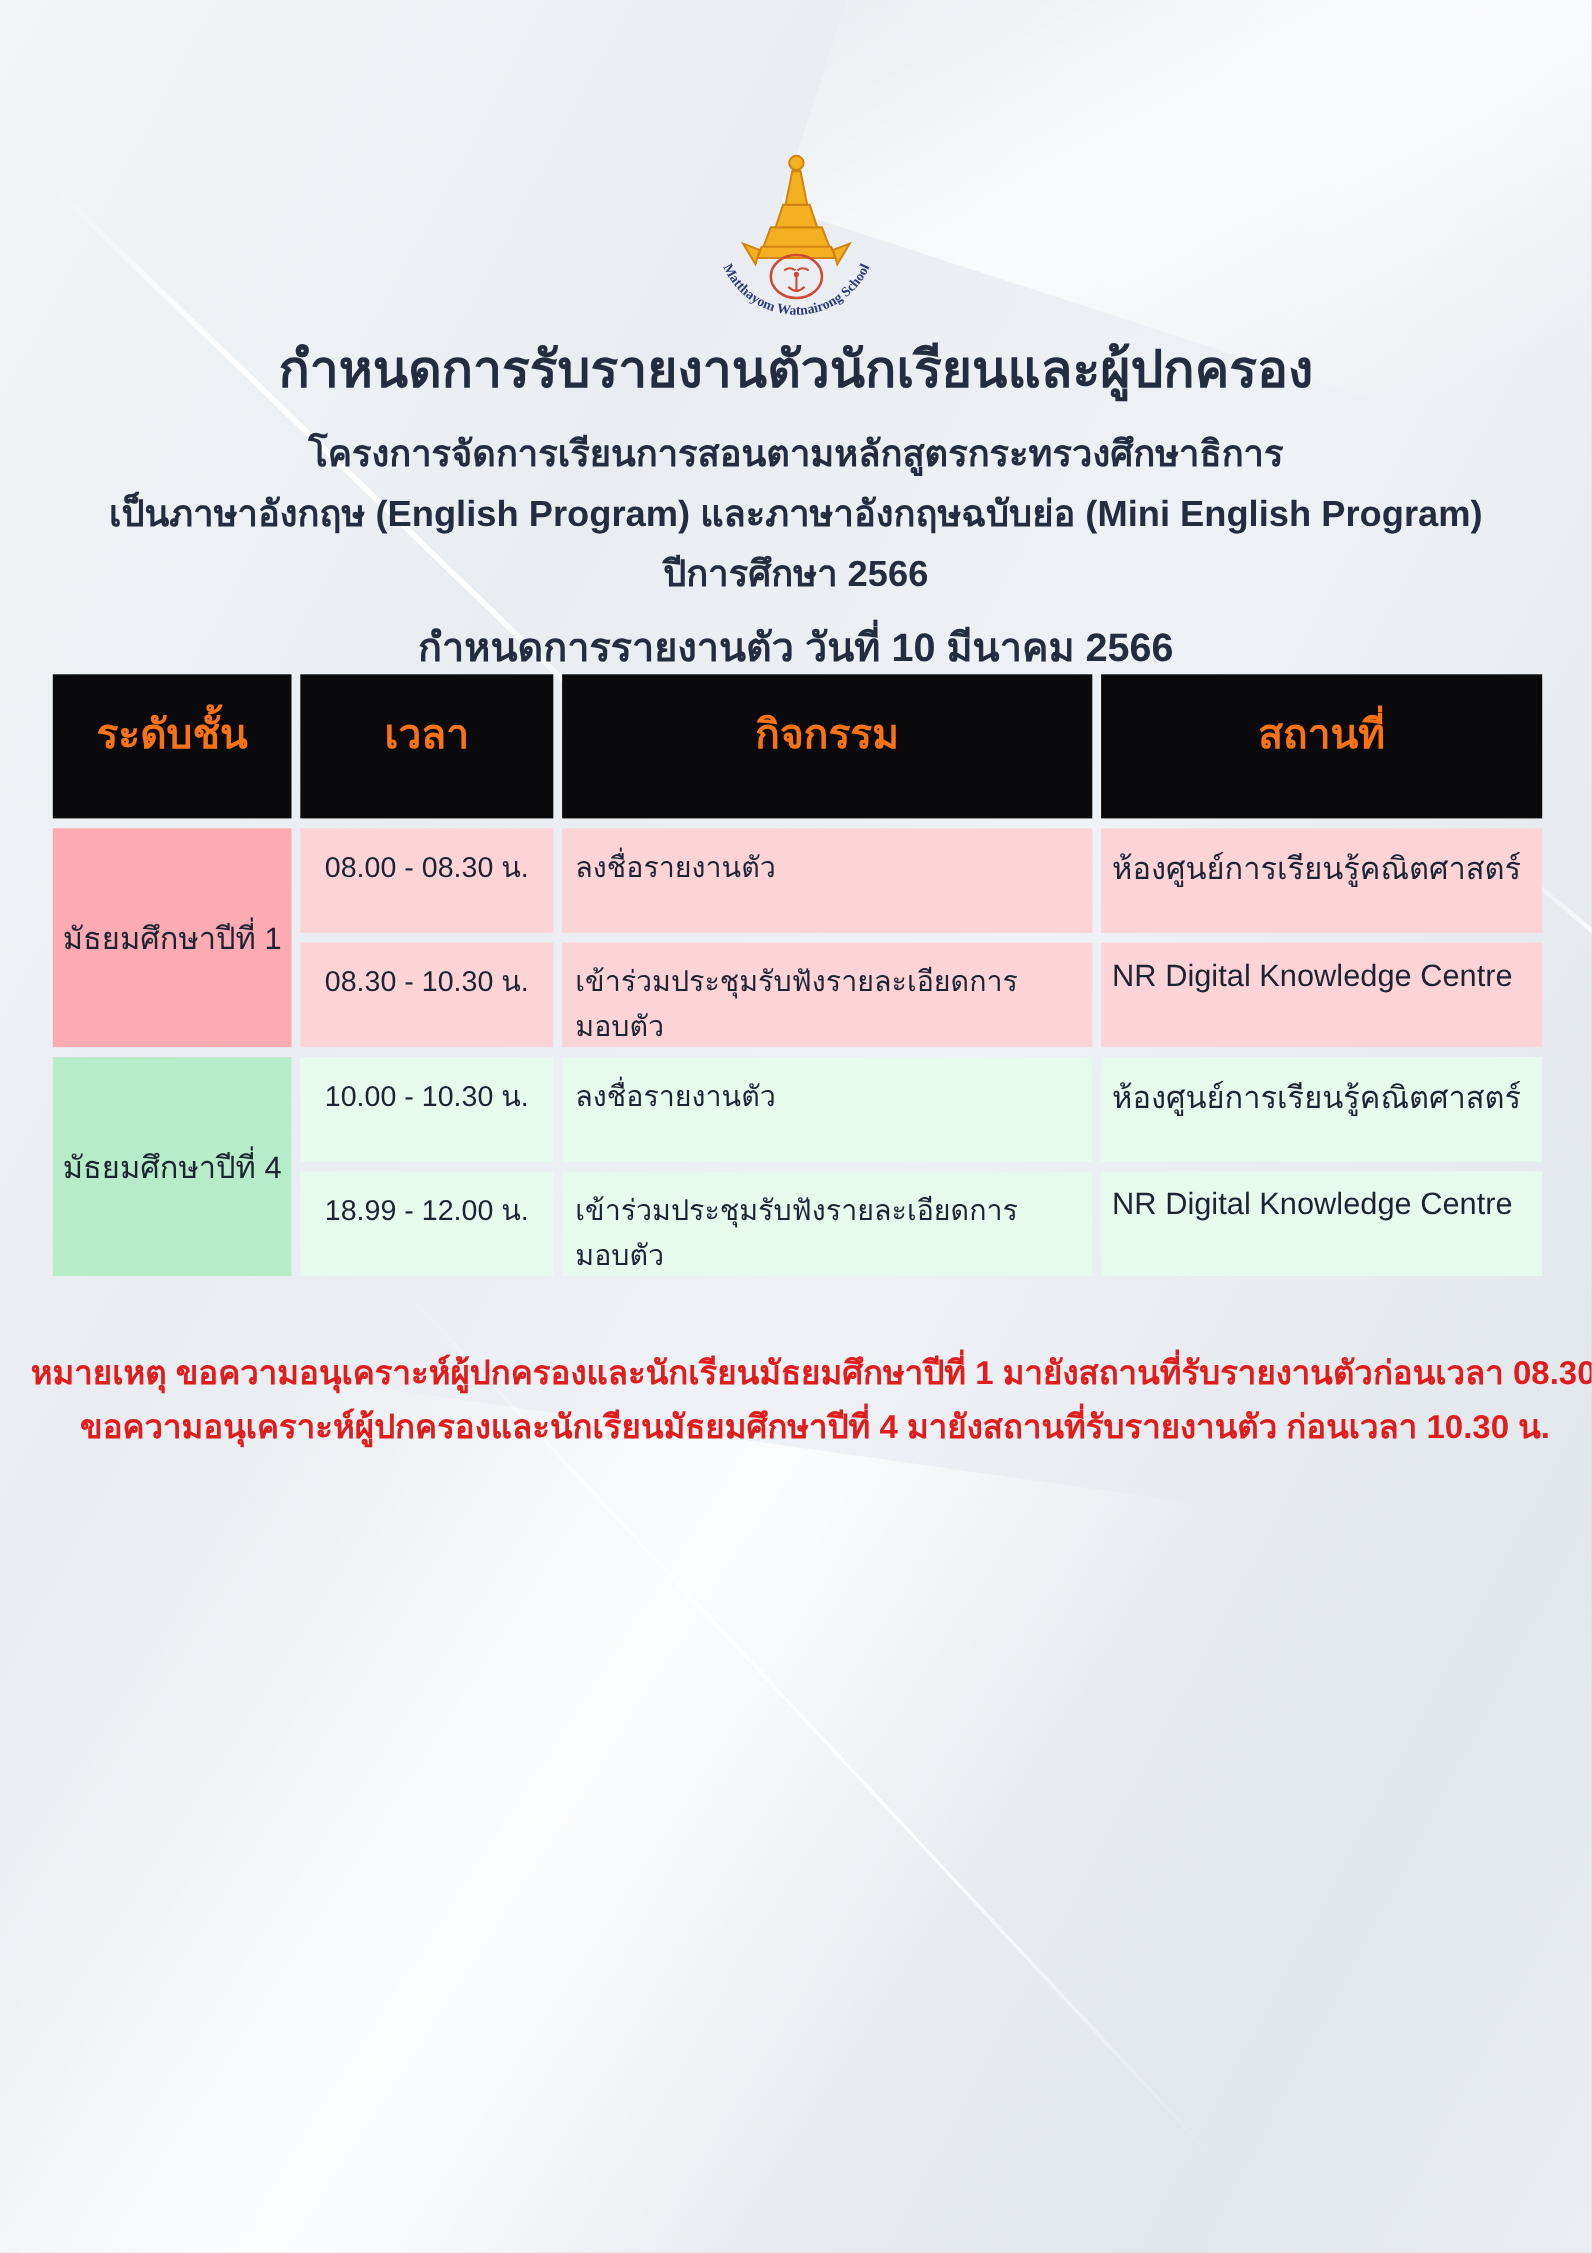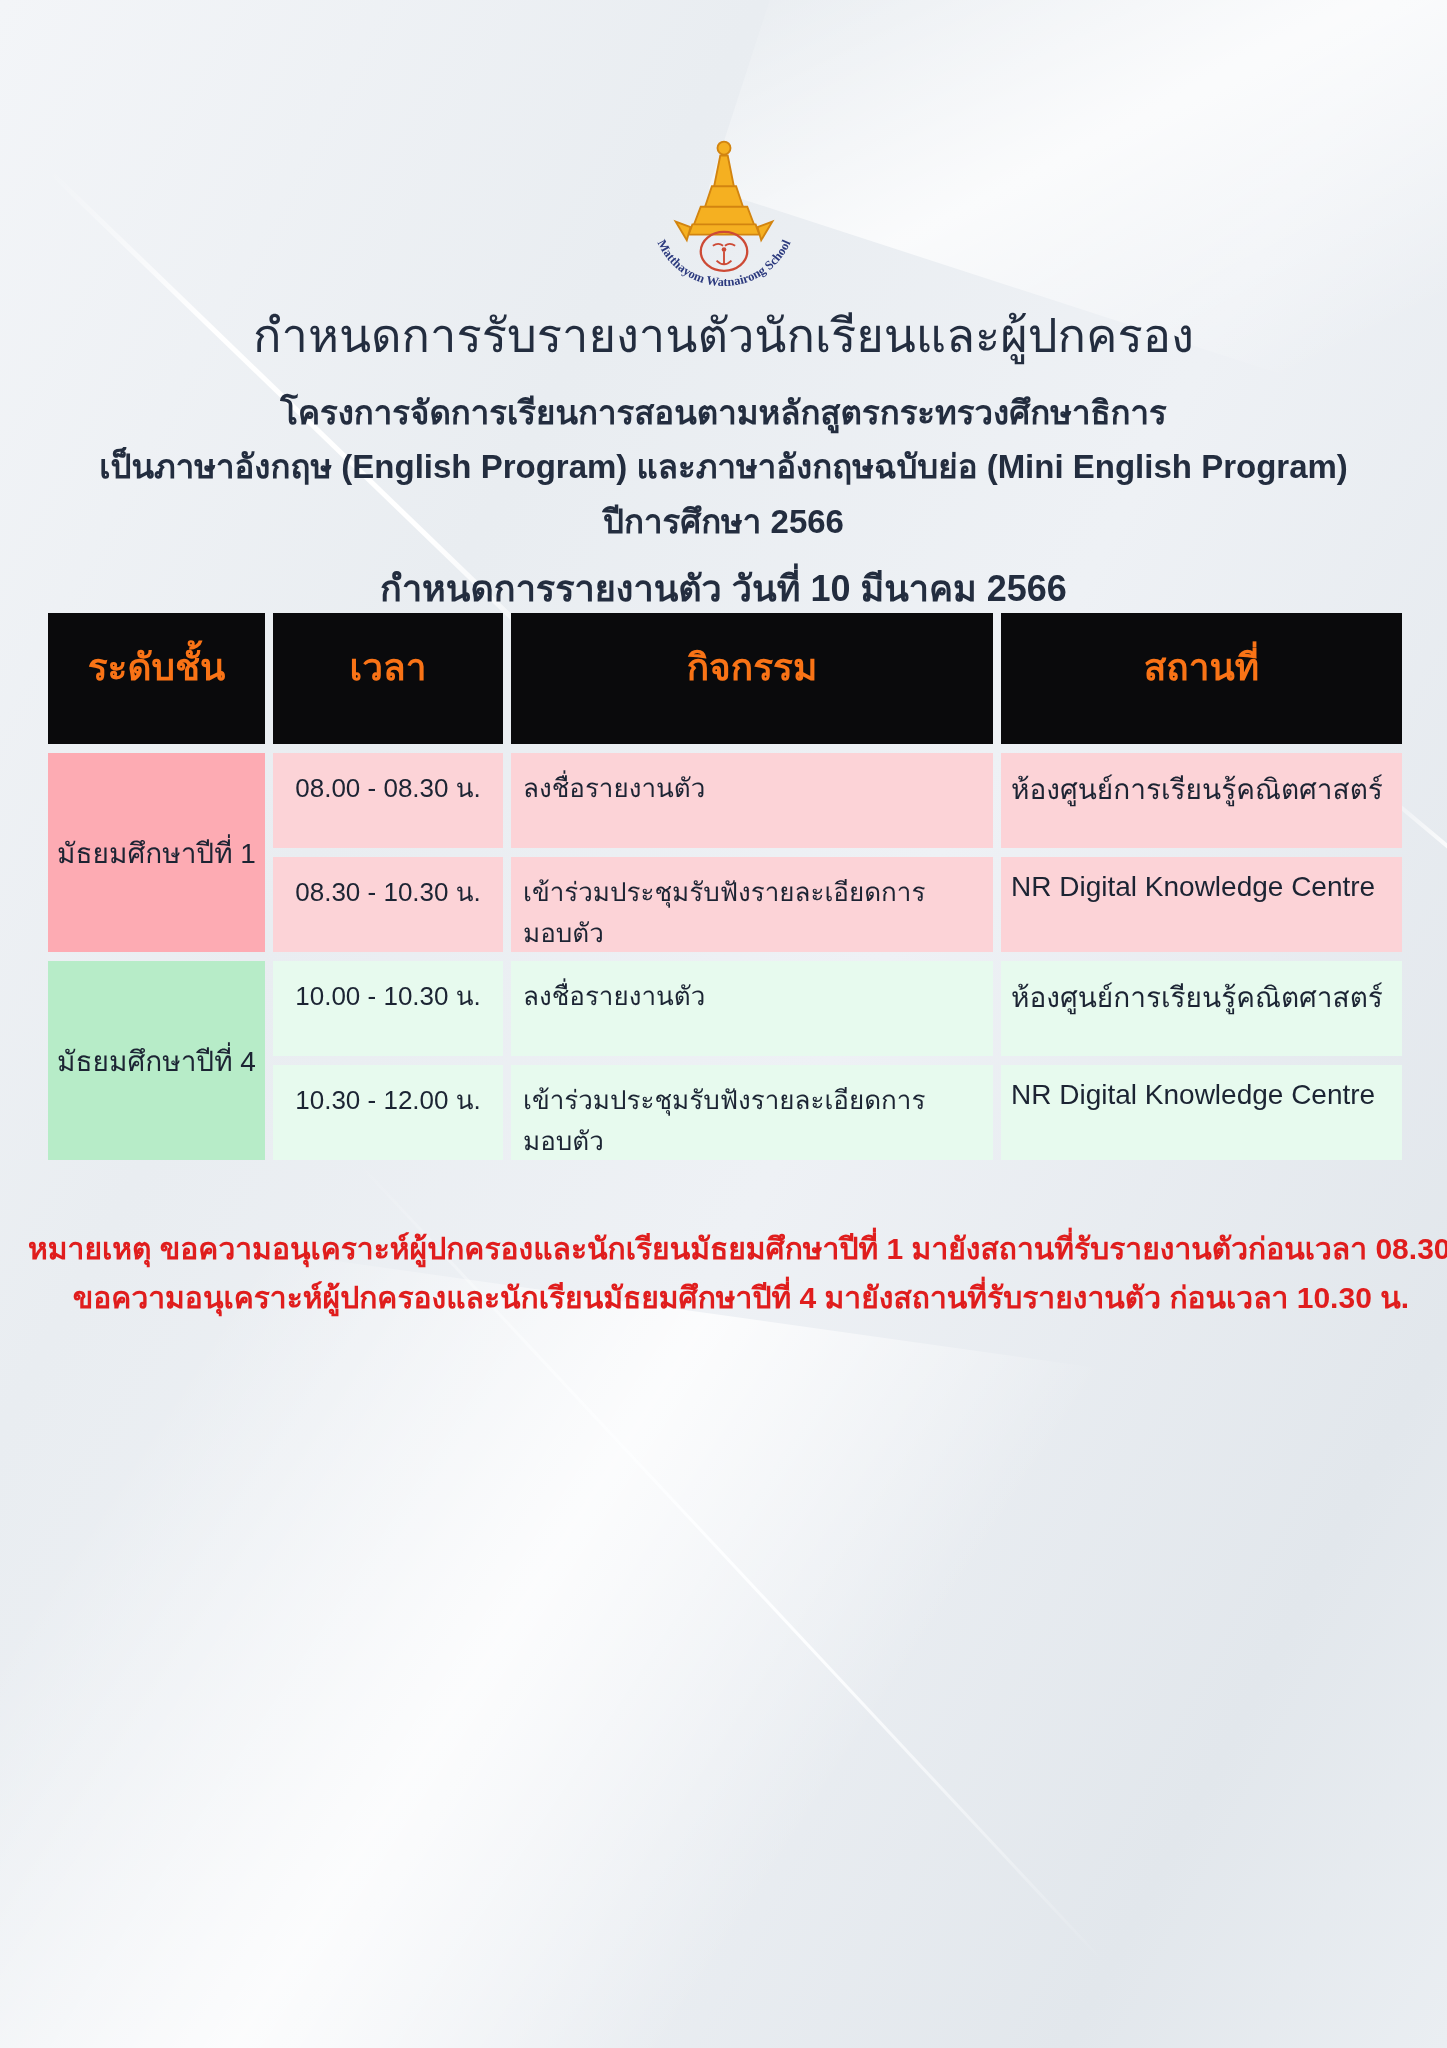--- a/index.html
+++ b/index.html
@@ -12,21 +12,21 @@
   
   .streak{position:absolute;pointer-events:none;}
   .streak.line1{left:-60px;top:430px;width:760px;height:5px;background:linear-gradient(90deg,rgba(255,255,255,0),#ffffff 30%,#ffffff 70%,rgba(255,255,255,0));transform:rotate(44deg);}
   .streak.band1{right:-220px;top:-180px;width:900px;height:520px;background:linear-gradient(135deg,rgba(255,255,255,0) 20%,rgba(255,255,255,.75) 50%,rgba(255,255,255,0) 80%);transform:rotate(18deg);}
   .streak.line2{left:1330px;top:880px;width:320px;height:4px;background:linear-gradient(90deg,rgba(255,255,255,0),#fff 40%,#fff 60%,rgba(255,255,255,0));transform:rotate(40deg);}
   .streak.band2{left:-260px;top:1280px;width:1400px;height:900px;background:linear-gradient(115deg,rgba(255,255,255,0) 25%,rgba(255,255,255,.8) 50%,rgba(255,255,255,0) 72%);transform:rotate(8deg);}
   .streak.line3{left:180px;top:1560px;width:1100px;height:3px;background:linear-gradient(90deg,rgba(255,255,255,0),#fdfeff 45%,#fdfeff 60%,rgba(255,255,255,0));transform:rotate(47deg);}
 
   .abs-center{position:absolute;left:0;width:100%;text-align:center;white-space:nowrap;}
   .logo{position:absolute;top:136px;left:50%;transform:translateX(-50%);}
-  .title{top:298px;font-size:47px;font-weight:400;}
+  .title{top:298px;font-size:47px;font-weight:700;}
   .subtitle{font-size:33px;font-weight:700;}
   .sub1{top:386px;} .sub2{top:440px;} .sub3{top:495px;}
   .heading{top:560px;font-size:36px;font-weight:700;}
 
   .schedule-table{
     position:absolute;left:48px;top:613px;width:1354px;
     display:grid;
     grid-template-columns:217px 230px 482px 401px;
     grid-template-rows:131px 95px 95px 95px 95px;
     gap:9px 8px;
@@ -113,21 +113,21 @@
     <div class="cell pink act  c3 r2">ลงชื่อรายงานตัว</div>
     <div class="cell pink place c4 r2">ห้องศูนย์การเรียนรู้คณิตศาสตร์</div>
     <div class="cell pink time c2 r3">08.30 - 10.30 น.</div>
     <div class="cell pink act  c3 r3">เข้าร่วมประชุมรับฟังรายละเอียดการมอบตัว</div>
     <div class="cell pink place c4 r3">NR Digital Knowledge Centre</div>
 
     <div class="level-cell m4-level">มัธยมศึกษาปีที่ 4</div>
     <div class="cell green time c2 r4">10.00 - 10.30 น.</div>
     <div class="cell green act  c3 r4">ลงชื่อรายงานตัว</div>
     <div class="cell green place c4 r4">ห้องศูนย์การเรียนรู้คณิตศาสตร์</div>
-    <div class="cell green time c2 r5">10.30 - 12.00 น.</div>
+    <div class="cell green time c2 r5">18.99 - 12.00 น.</div>
     <div class="cell green act  c3 r5">เข้าร่วมประชุมรับฟังรายละเอียดการมอบตัว</div>
     <div class="cell green place c4 r5">NR Digital Knowledge Centre</div>
   </div>
 
   <div class="notes">
     <div class="note-line">หมายเหตุ ขอความอนุเคราะห์ผู้ปกครองและนักเรียนมัธยมศึกษาปีที่ 1 มายังสถานที่รับรายงานตัวก่อนเวลา 08.30 น.</div>
     <div class="note-line">ขอความอนุเคราะห์ผู้ปกครองและนักเรียนมัธยมศึกษาปีที่ 4 มายังสถานที่รับรายงานตัว ก่อนเวลา 10.30 น.</div>
   </div>
 
 </div>

